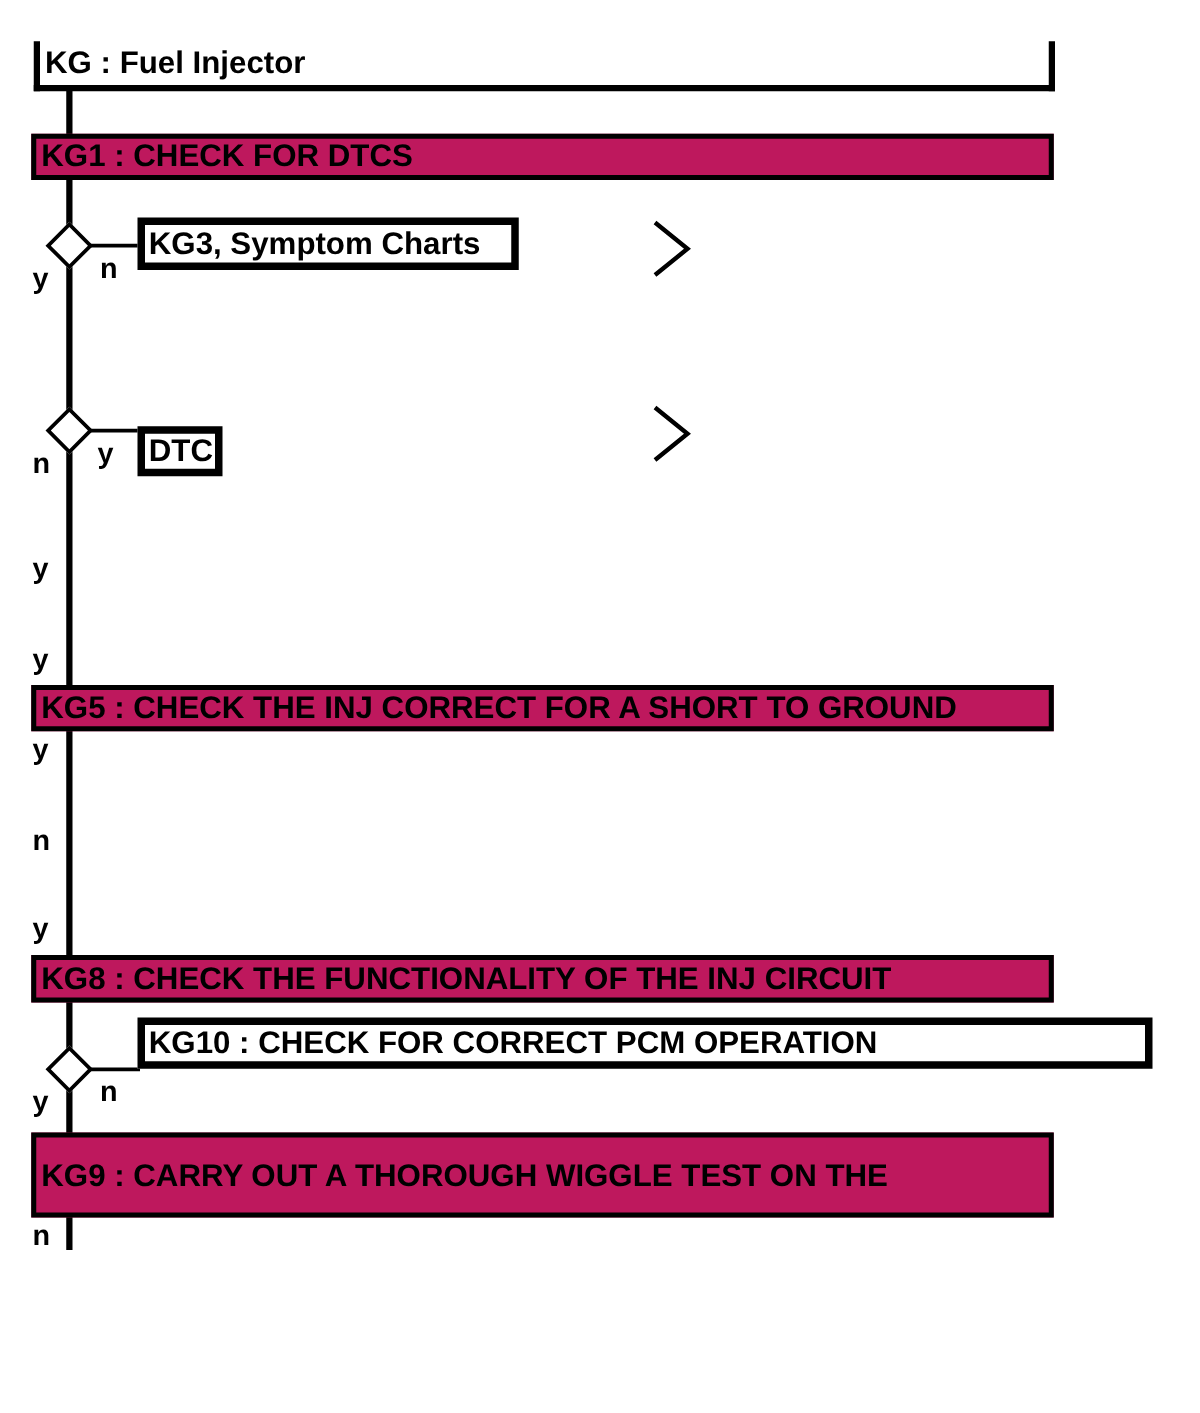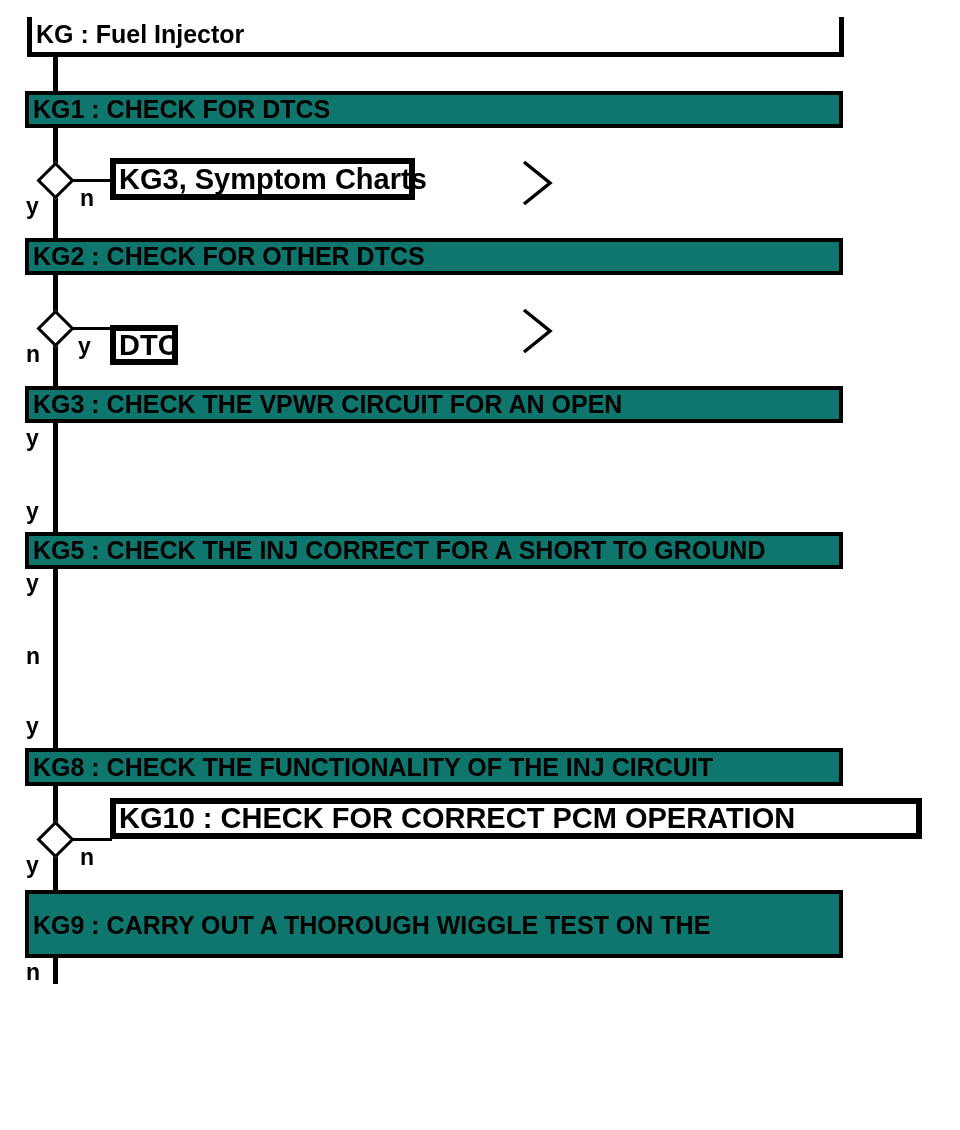--- a/index.html
+++ b/index.html
@@ -6,20 +6,21 @@
   html, body { background: #ffffff; }
   .canvas {
     position: relative;
     width: 960px;
     height: 984px;
     background: #ffffff;
     color: #000000;
     font-family: "Liberation Sans", sans-serif;
     font-weight: bold;
     overflow: hidden;
+    margin-top: 16px;
   }
   .trunk {
     position: absolute;
     left: 53px; top: 54px;
     width: 5px; height: 943px;
     background: #000000;
   }
   .title-bracket {
     position: absolute;
     left: 27px; top: 17px;
@@ -27,31 +28,31 @@
     border-left: 5px solid #000;
     border-right: 5px solid #000;
     border-bottom: 5px solid #000;
     display: flex; align-items: center;
   }
   .title-bracket .txt { font-size: 25px; padding-left: 4px; white-space: nowrap; }
   .pbox {
     position: absolute;
     left: 25px; width: 818px;
     border: 4px solid #000;
-    background: #0f766e;
+    background: #be185d;
     display: flex; align-items: center;
     font-size: 25px;
   }
   .pbox .txt { padding-left: 4px; line-height: 29px; white-space: nowrap; }
   .bbox {
     position: absolute;
     border: 6px solid #000;
     background: #ffffff;
     display: flex; align-items: center;
-    font-size: 29px;
+    font-size: 25px;
   }
   .bbox .txt { padding-left: 3px; white-space: nowrap; }
   .diamond {
     position: absolute;
     width: 27px; height: 27px;
     border: 3px solid #000;
     background: #ffffff;
     transform: rotate(45deg);
   }
   .hconn { position: absolute; height: 3px; background: #000000; }
@@ -80,26 +81,20 @@
 <div class="canvas">
 
   <div class="trunk"></div>
 
   <div class="title-bracket">
     <span class="txt">KG : Fuel Injector</span>
   </div>
 
   <div class="pbox" style="top:91px;height:37px">
     <span class="txt">KG1 : CHECK FOR DTCS</span>
-  </div>
-  <div class="pbox" style="top:238px;height:37px">
-    <span class="txt">KG2 : CHECK FOR OTHER DTCS</span>
-  </div>
-  <div class="pbox" style="top:386px;height:37px">
-    <span class="txt">KG3 : CHECK THE VPWR CIRCUIT FOR AN OPEN</span>
   </div>
   <div class="pbox" style="top:532px;height:37px">
     <span class="txt">KG5 : CHECK THE INJ CORRECT FOR A SHORT TO GROUND</span>
   </div>
   <div class="pbox" style="top:748px;height:38px">
     <span class="txt">KG8 : CHECK THE FUNCTIONALITY OF THE INJ CIRCUIT</span>
   </div>
   <div class="pbox" style="top:890px;height:68px;align-items:flex-start">
     <span class="txt" style="padding-top:17px">
       <span style="display:block">KG9 : CARRY OUT A THOROUGH WIGGLE TEST ON THE</span>

